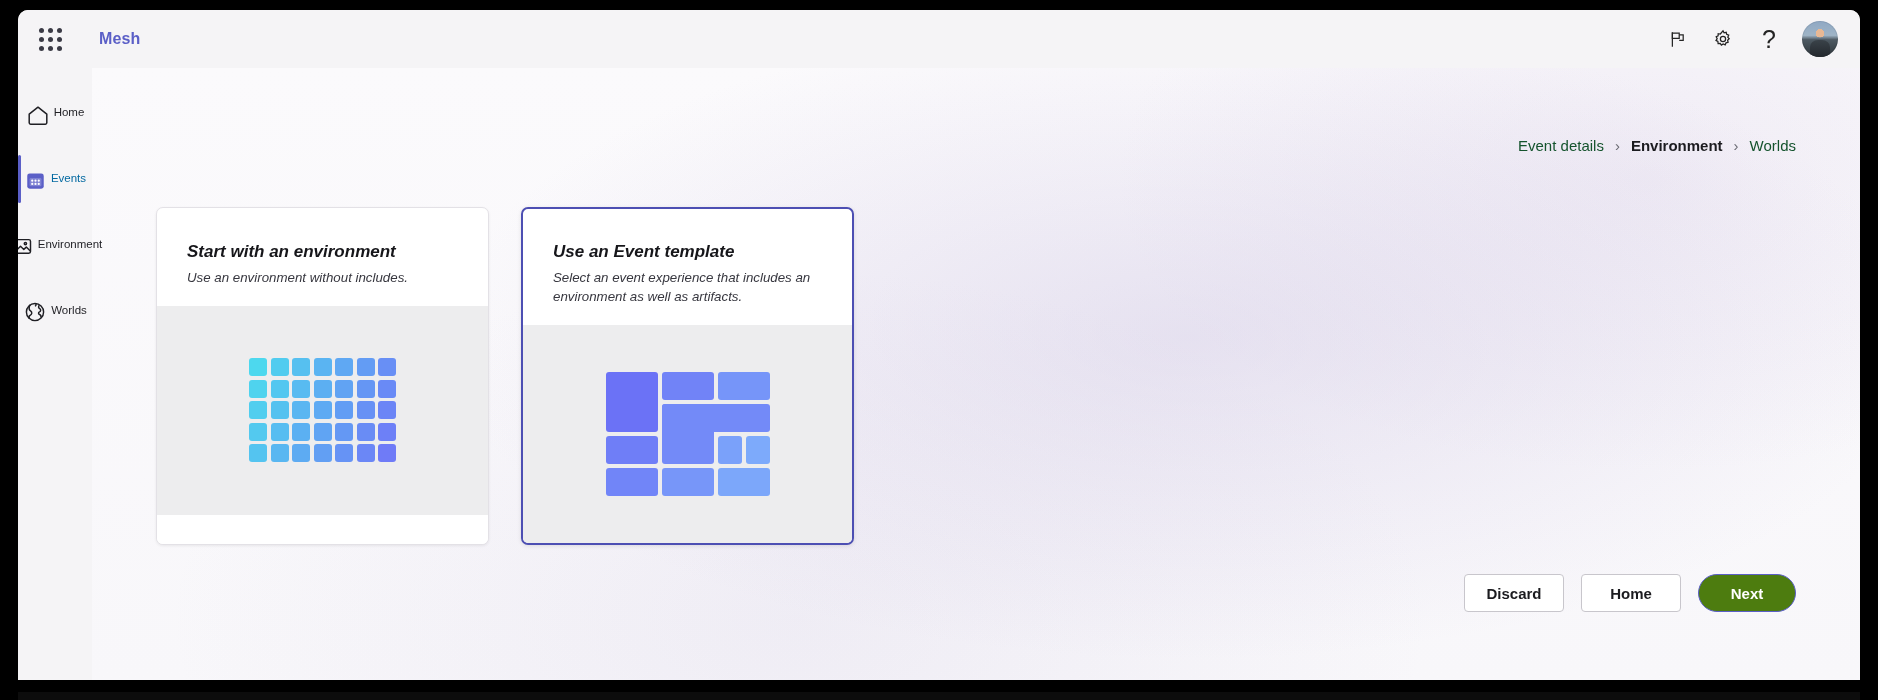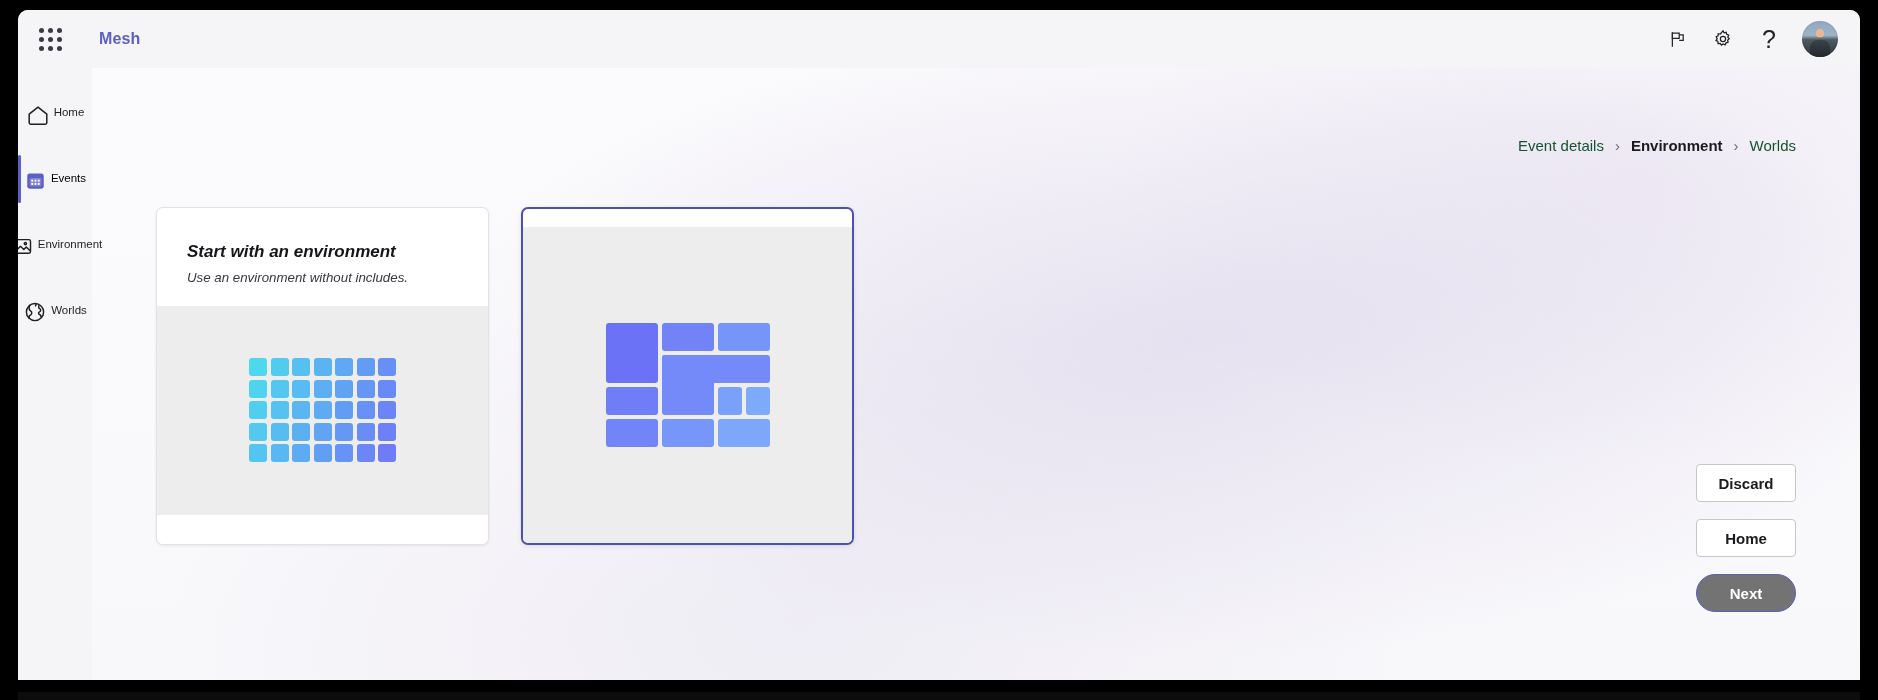--- a/index.html
+++ b/index.html
@@ -76,21 +76,21 @@
     z-index: 15;
   }
   .rail-item {
     position: relative;
     height: 66px;
     display: flex; 
     align-items: center; justify-content: center;
     gap: 4px; cursor: pointer; color: #1f1f24;
   }
   .rail-item .rlabel { font-size: 11.5px; line-height: 1; }
-  .rail-item.sel { color: #000000; }
+  .rail-item.sel { color: #0369a1; }
   .rail-item.sel::before {
     content: ""; position: absolute; left: 0; top: 9px;
     width: 3px; height: 48px; border-radius: 2px; background: #5b5fc7;
   }
   .rail-icon { height: 26px; display: flex; align-items: flex-end; }
   
   .content {
     position: absolute; left: 74px; top: 58px;
     width: calc(100% - 74px); height: calc(100% - 58px);
     background: #faf9fb;
@@ -134,28 +134,28 @@
   .card-art { flex: 1; background: #ededee; margin-top: 18px; display: flex; align-items: center; justify-content: center; }
   .card.has-footer .card-art { margin-bottom: 0; }
   .card-footer-strip { height: 29px; background: #fff; }
   
   .grid-art { display: grid; grid-template-columns: repeat(7, 18px); grid-template-rows: repeat(5, 18px); gap: 3.5px; }
   .grid-art span { border-radius: 3px; display: block; }
   
   .mosaic { width: 164px; height: 124px; display: grid; grid-template-columns: repeat(6, 1fr); grid-template-rows: repeat(4, 1fr); gap: 4px; }
   .mosaic span { border-radius: 3px; display: block; }
   
-  .footer { position: absolute; right: 64px; bottom: 68px; display: flex; gap: 17px; flex-direction: column; }
+  .footer { position: absolute; right: 64px; bottom: 68px; display: flex; gap: 17px; }
   .btn {
     min-width: 100px; height: 38px; padding: 0 18px;
     border-radius: 4px; font-size: 15px; font-weight: 600;
     display: flex; align-items: center; justify-content: center;
     cursor: pointer; border: 1px solid #c8c6cc; background: #fff; color: #1b1b1f;
   }
-  .btn.primary { background: #737373; border-color: #5b5fc7; color: #fff; min-width: 98px; border-radius: 19px; }
+  .btn.primary { background: #4d7c0f; border-color: #5b5fc7; color: #fff; min-width: 98px; border-radius: 19px; }
   .taskbar-peek { position: absolute; left: 18px; right: 18px; bottom: 0; height: 8px; background: #0c0c0c; }
 </style>
 </head>
 <body>
 
 <div class="frame">
 
   <div class="topbar">
     <div class="waffle">
       <div class="waffle-grid">
@@ -305,20 +305,24 @@
                 <span style="background: rgb(98, 159, 243);"></span>
                 <span style="background: rgb(102, 147, 245);"></span>
                 <span style="background: rgb(107, 135, 246);"></span>
                 <span style="background: rgb(111, 123, 247);"></span>
               </div>
           </div>
           <div class="card-footer-strip"></div>
         </div>
 
         <div class="card selected">
+          <div class="card-head">
+            <div class="card-title">Use an Event template</div>
+            <div class="card-desc">Select an event experience that includes an environment as well as artifacts.</div>
+          </div>
           <div class="card-art">
             <div class="mosaic" id="mosaicArt">
                 <span style="grid-area: 1 / 1 / span 2 / span 2; background: rgb(107, 114, 246);"></span>
                 <span style="grid-area: 1 / 3 / span 1 / span 2; background: rgb(113, 131, 247);"></span>
                 <span style="grid-area: 1 / 5 / span 1 / span 2; background: rgb(118, 149, 249);"></span>
                 <span style="grid-area: 2 / 3 / span 1 / span 4; background: rgb(115, 138, 248);"></span>
                 <span style="grid-area: 3 / 1 / span 1 / span 2; background: rgb(111, 126, 247);"></span>
                 <span style="grid-area: 2 / 3 / span 2 / span 2; background: rgb(115, 138, 248);"></span>
                 <span style="grid-area: 3 / 5 / span 1 / span 1; background: rgb(122, 161, 250);"></span>
                 <span style="grid-area: 3 / 6 / span 1 / span 1; background: rgb(125, 170, 251);"></span>

